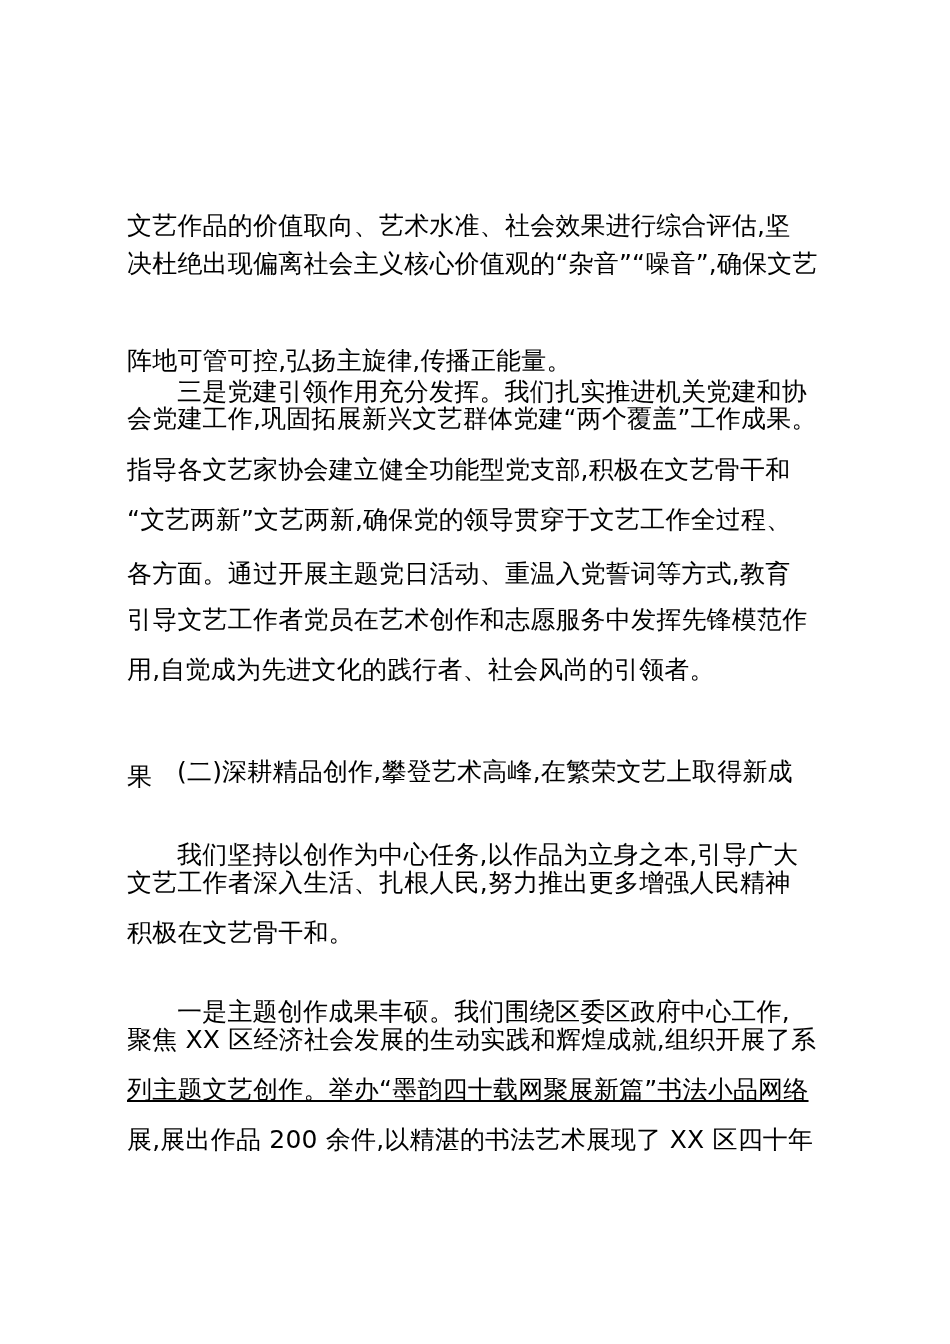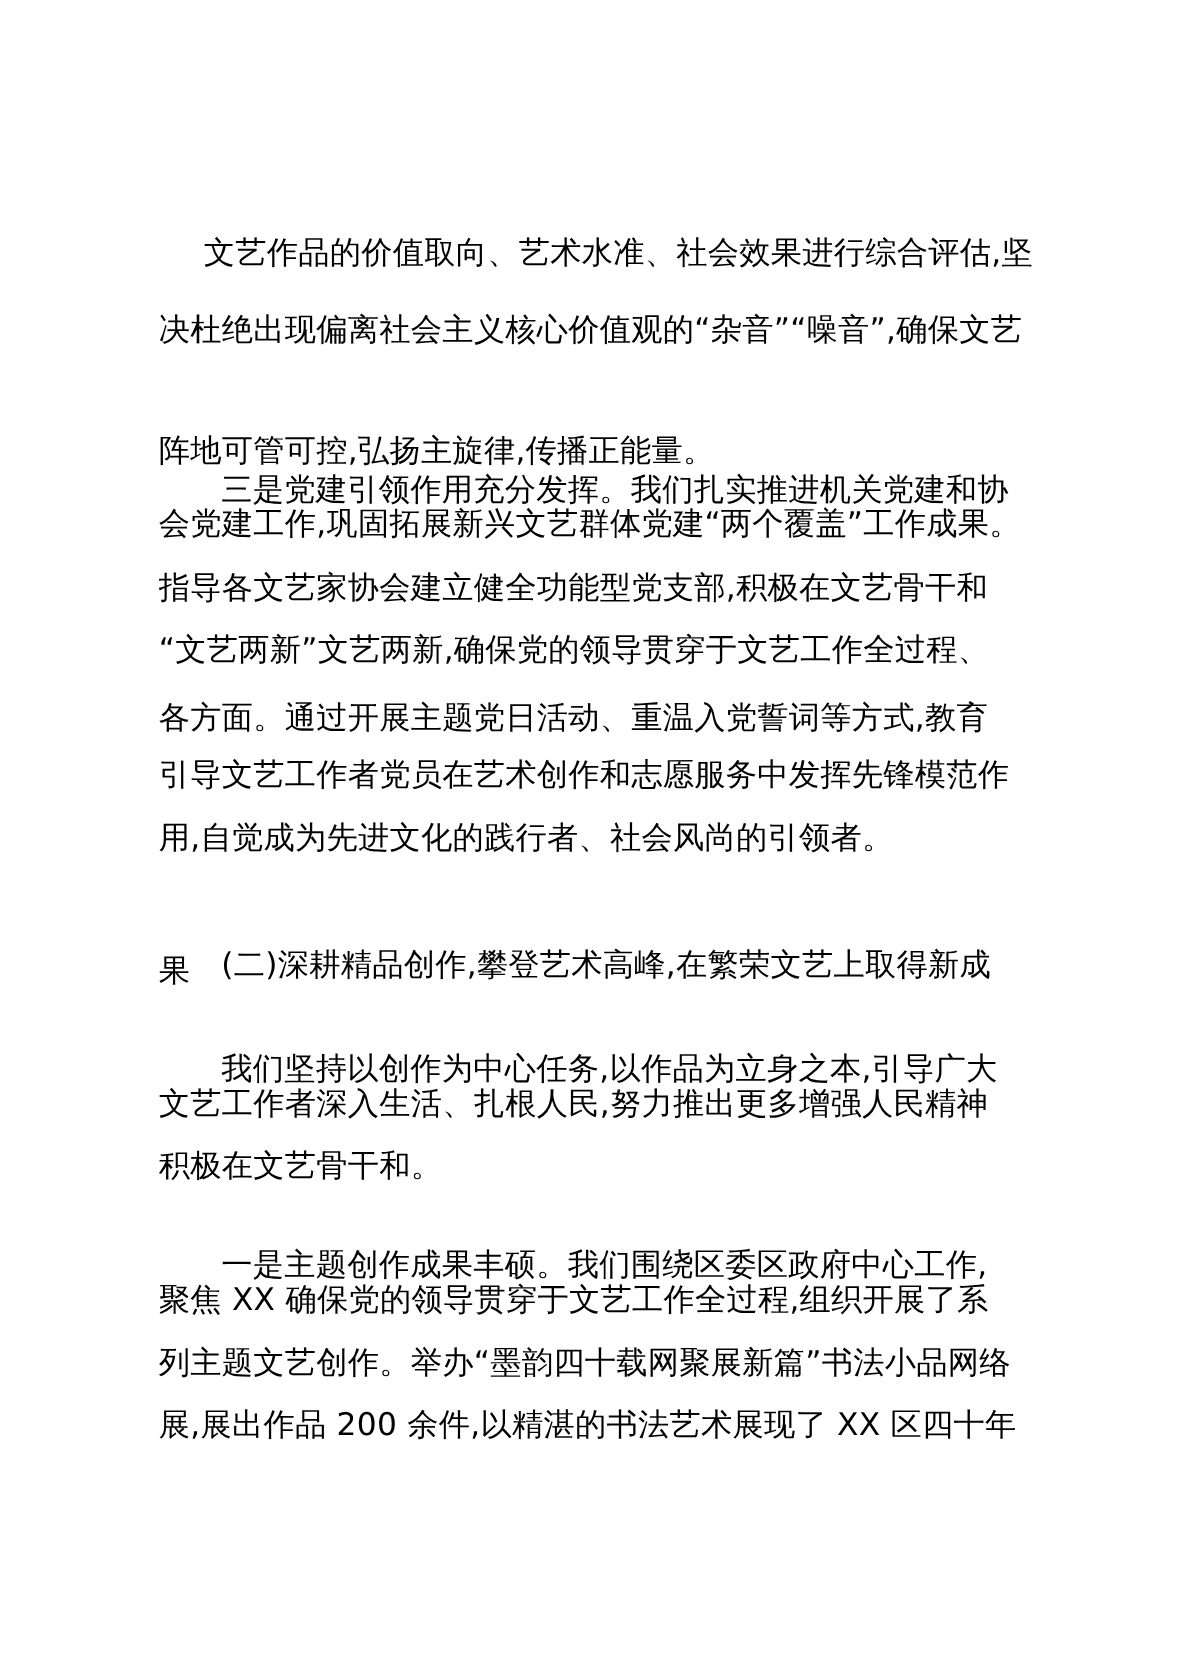--- a/index.html
+++ b/index.html
@@ -35,21 +35,21 @@
       left: 177px;
       margin-top: 22px;
     }
   </style>
 </head>
 <body>
 
 <div class="page">
 
   <div>
-    <div class="line" style="top:187px;margin-left:36px;">文艺作品的价值取向、艺术水准、社会效果进行综合评估,坚</div>
+    <div class="line" style="top:211px;">文艺作品的价值取向、艺术水准、社会效果进行综合评估,坚</div>
     <div class="line" style="top:249px;">决杜绝出现偏离社会主义核心价值观的“杂音”“噪音”,确保文艺</div>
     <div class="line" style="top:298px;margin-top:48px;">阵地可管可控,弘扬主旋律,传播正能量。</div>
   </div>
 
   <div>
     <div class="line indent" style="top:355px;">三是党建引领作用充分发挥。我们扎实推进机关党建和协</div>
     <div class="line" style="top:404px;">会党建工作,巩固拓展新兴文艺群体党建“两个覆盖”工作成果。</div>
     <div class="line" style="top:455px;">指导各文艺家协会建立健全功能型党支部,积极在文艺骨干和</div>
     <div class="line" style="top:505px;">“文艺两新”文艺两新,确保党的领导贯穿于文艺工作全过程、</div>
     <div class="line" style="top:559px;">各方面。通过开展主题党日活动、重温入党誓词等方式,教育</div>
@@ -63,18 +63,18 @@
   </div>
 
   <div>
     <div class="line indent" style="top:818px;">我们坚持以创作为中心任务,以作品为立身之本,引导广大</div>
     <div class="line" style="top:868px;">文艺工作者深入生活、扎根人民,努力推出更多增强人民精神</div>
     <div class="line" style="top:918px;">积极在文艺骨干和。</div>
   </div>
 
   <div>
     <div class="line indent" style="top:975px;">一是主题创作成果丰硕。我们围绕区委区政府中心工作,</div>
-    <div class="line" style="top:1025px;">聚焦 XX 确保党的领导贯穿于文艺工作全过程,组织开展了系</div>
-    <div class="line" style="top:1075px;">列主题文艺创作。举办“墨韵四十载网聚展新篇”书法小品网络</div>
+    <div class="line" style="top:1025px;">聚焦 XX 区经济社会发展的生动实践和辉煌成就,组织开展了系</div>
+    <div class="line" style="top:1075px;text-decoration:underline;">列主题文艺创作。举办“墨韵四十载网聚展新篇”书法小品网络</div>
     <div class="line" style="top:1125px;">展,展出作品 200 余件,以精湛的书法艺术展现了 XX 区四十年</div>
   </div>
 
 </div>
 
 </body></html>

